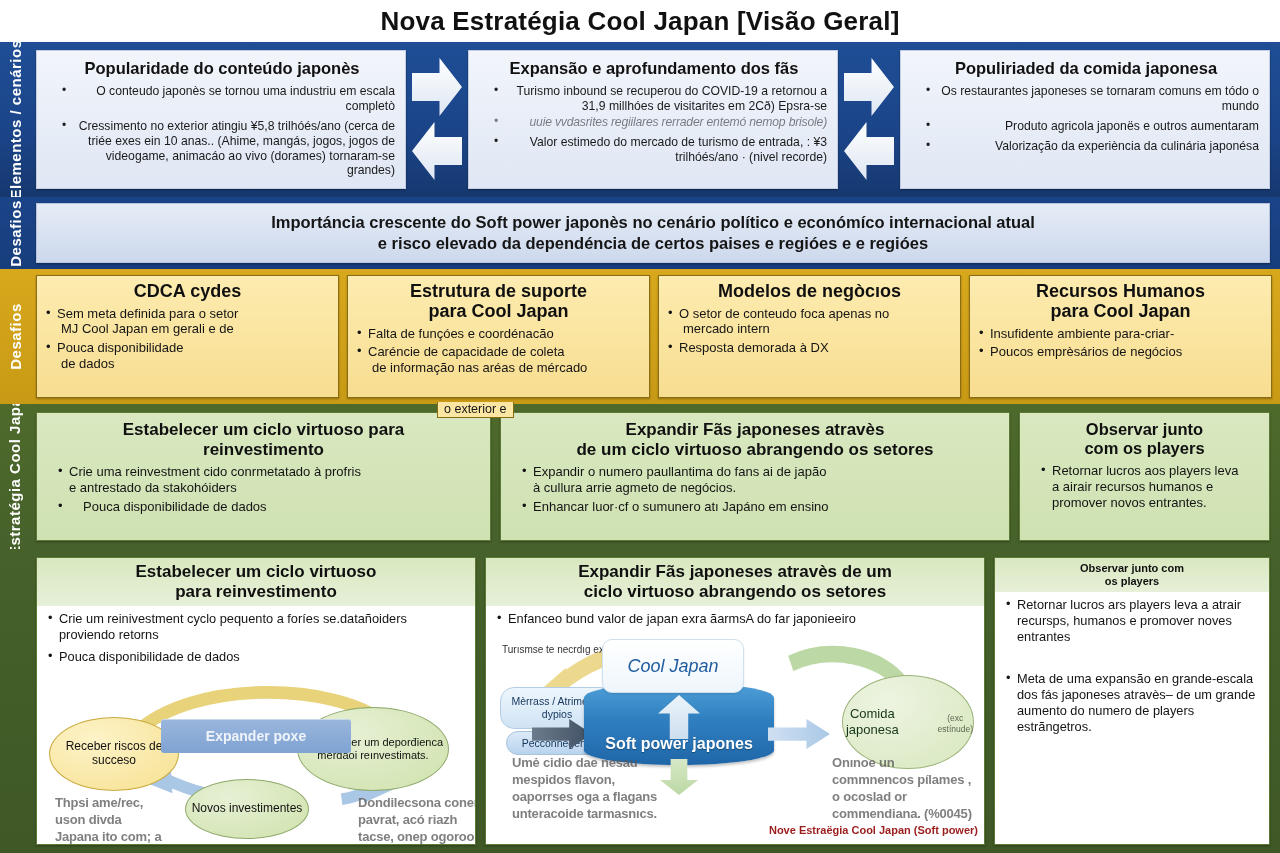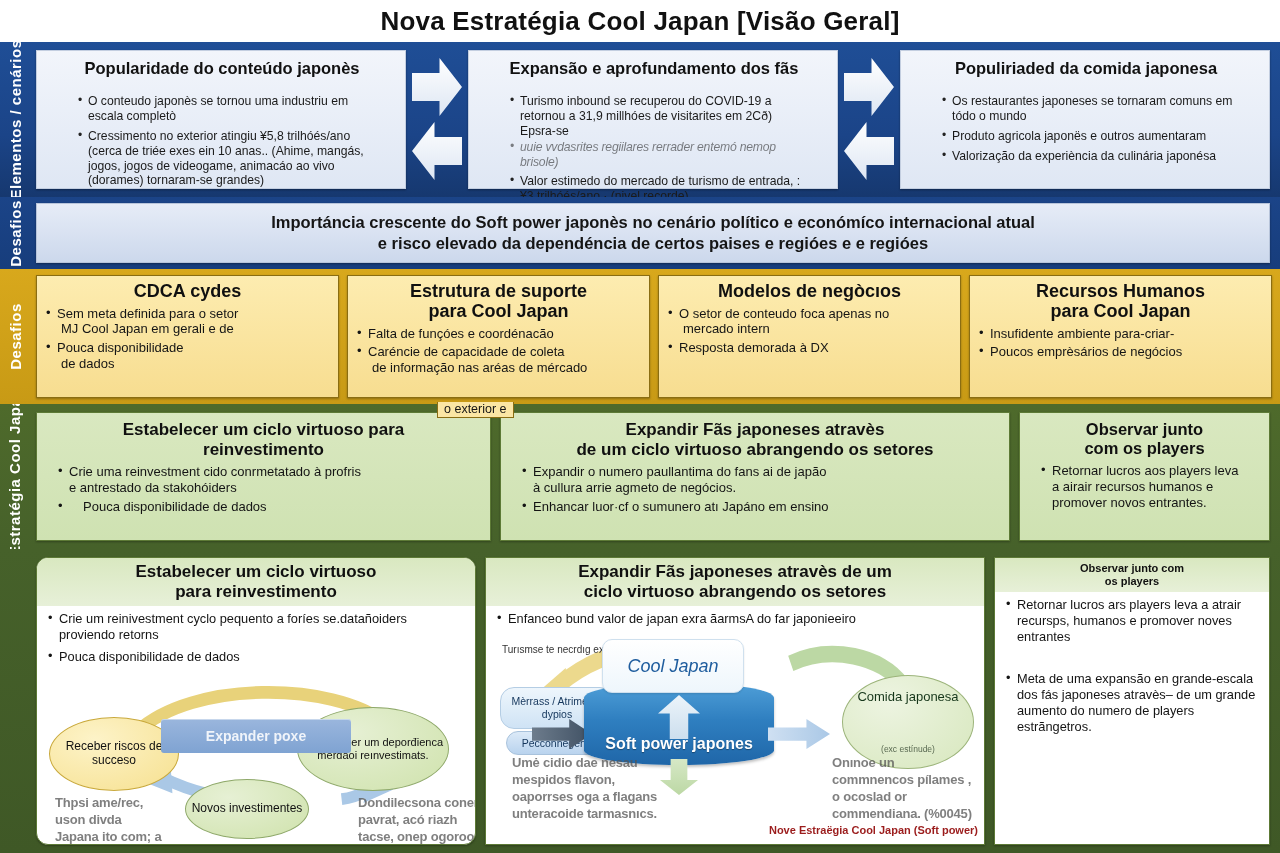--- a/index.html
+++ b/index.html
@@ -50,21 +50,21 @@
     border:1px solid #c3cee0;
     box-sizing:border-box;
     padding:6px 10px 6px 12px;
     flex:1 1 0;
     box-shadow:0 1px 2px rgba(0,0,0,.35);
   }
   .card-blue h3{
     margin:2px 0 6px 0;text-align:center;
     font-size:16.5px;font-weight:bold;color:#111;
   }
-  .card-blue ul{margin:16px;padding:0 0 0 14px;list-style:none;}
+  .card-blue ul{margin:0;padding:0 0 0 14px;list-style:none;text-align:right;}
   .card-blue li{
     font-size:12.2px;line-height:1.22;color:#1a1a1a;
     margin-bottom:5px;position:relative;padding-left:9px;
   }
   .card-blue li:before{
     content:"\2022";position:absolute;left:-1px;top:-1px;font-size:12px;color:#222;
   }
   .card-blue li.blur{opacity:.55;font-style:italic;letter-spacing:-.2px;}
 
   .arrow-gap{
@@ -187,21 +187,21 @@
   }
   .panel .pbody{
     padding:5px 10px 0 10px;
   }
   .panel .pbody ul{margin:0;padding:0;list-style:none;}
   .panel .pbody li{
     font-size:12.8px;line-height:1.25;color:#141414;
     margin-bottom:6px;padding-left:12px;position:relative;
   }
   .panel .pbody li:before{content:"\2022";position:absolute;left:1px;top:-1px;}
-  .p1{flex:0 0 440px;border-radius:12px;}
+  .p1{flex:0 0 440px;}
   .p2{flex:0 0 500px;}
   .p3{flex:1 1 auto;}
   .p1 .phead, .p2 .phead{background:linear-gradient(180deg,#d9e8c0 0%,#e7f0d8 100%);}
   .p3 .phead{background:linear-gradient(180deg,#d9e8c0 0%,#e7f0d8 100%);font-size:11px;}
 
   
   .diagram{position:relative;flex:1 1 auto;margin:2px 6px 6px 6px;background:#fff;}
   .oval{
     position:absolute;border-radius:50%;
     display:flex;align-items:center;justify-content:center;text-align:center;
@@ -249,21 +249,21 @@
     font-size:10.5px;color:#14365c;
     display:flex;align-items:center;justify-content:center;text-align:center;
     line-height:1.2;
   }
   .pill.a{left:8px;top:52px;width:112px;height:40px;background:linear-gradient(180deg,#eef6fc 0%,#cfe3f5 100%);border:1px solid #b4cde4;}
   .pill.b{left:14px;top:96px;width:104px;height:22px;background:linear-gradient(180deg,#dceaf8 0%,#b9d3ee 100%);border:1px solid #a8c2dc;}
   .oval-food{
     position:absolute;right:4px;top:40px;width:130px;height:92px;border-radius:50%;
     background:radial-gradient(ellipse at 35% 28%,#edf4e1 0%,#d7e7bd 100%);
     border:1px solid #9cb47a;
-    display:flex;flex-direction:column;align-items:center;justify-content:center;
+    display:flex;flex-direction:row;align-items:center;justify-content:center;
     font-size:13px;color:#16361a;line-height:1.25;text-align:center;gap:36px;
   }
   .oval-food .sub{font-size:8.5px;color:#5a6a52;margin-top:3px;}
   .caption-red{
     position:absolute;left:0;right:0;bottom:2px;text-align:right;
     font-size:11px;font-weight:bold;color:#9b1c1c;
   }
   .arrow-up{
     position:absolute;left:166px;top:60px;width:42px;height:44px;
     background:linear-gradient(180deg,#ffffff 0%,#dfeaf4 100%);

